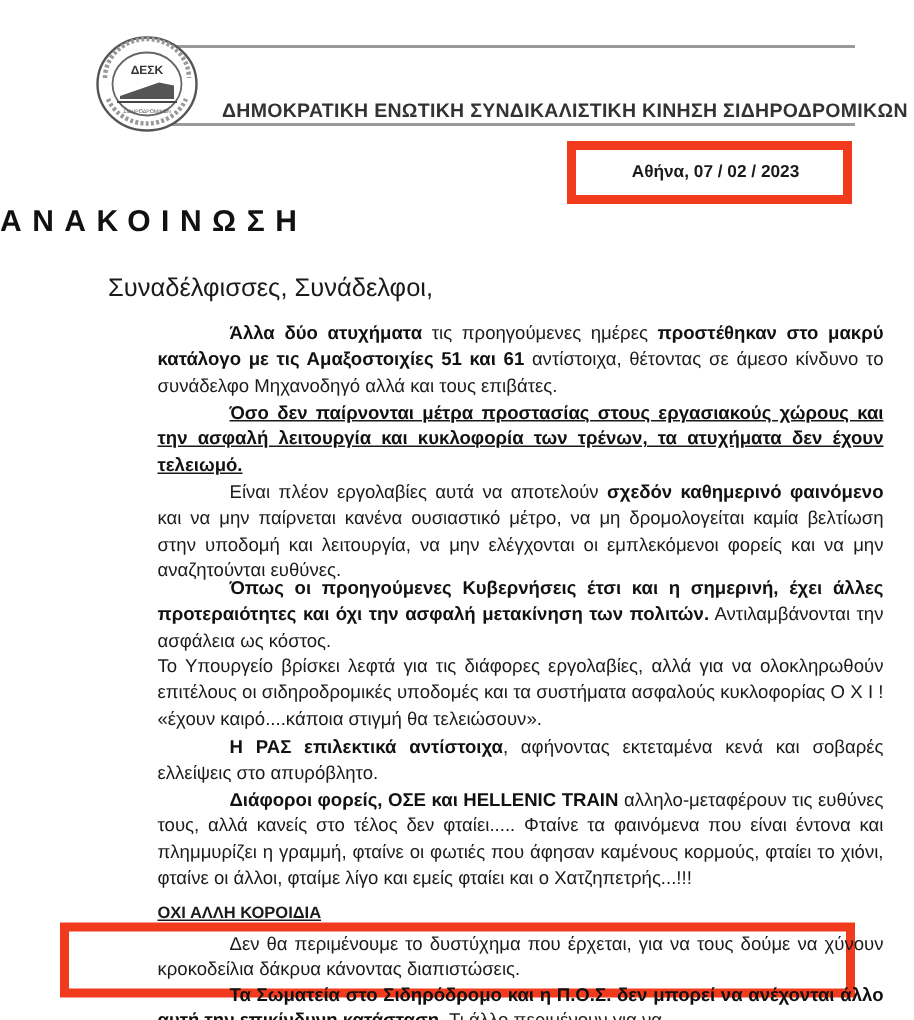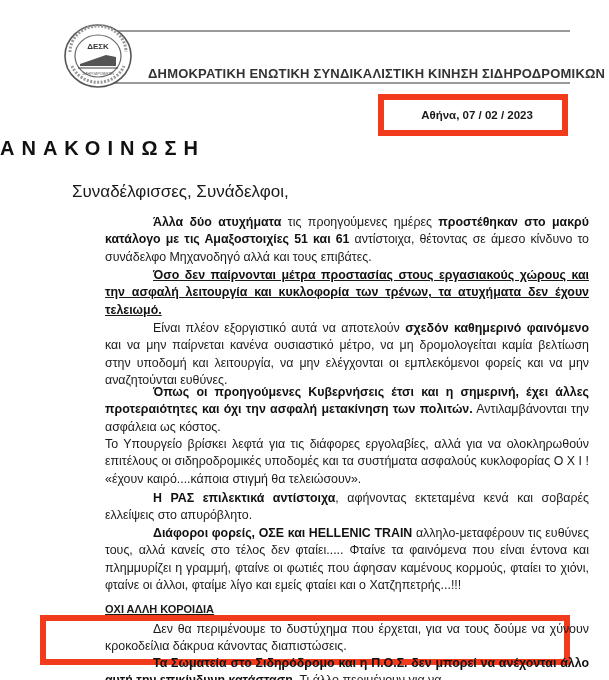--- a/index.html
+++ b/index.html
@@ -69,21 +69,21 @@
 
 <div class="body para indent p1">
   <b>Άλλα δύο ατυχήματα</b><span> τις προηγούμενες ημέρες </span><b>προστέθηκαν στο μακρύ κατάλογο με τις Αμαξοστοιχίες 51 και 61</b><span> αντίστοιχα, θέτοντας σε άμεσο κίνδυνο το συνάδελφο Μηχανοδηγό αλλά και τους επιβάτες.</span>
 </div>
 
 <div class="body para indent p2">
   <b>Όσο δεν παίρνονται μέτρα προστασίας στους εργασιακούς χώρους και την ασφαλή λειτουργία και κυκλοφορία των τρένων, τα ατυχήματα δεν έχουν τελειωμό.</b>
 </div>
 
 <div class="body para indent p3">
-  <span>Είναι πλέον εξοργιστικό αυτά να αποτελούν </span><b>σχεδόν καθημερινό φαινόμενο</b><span> και να μην παίρνεται κανένα ουσιαστικό μέτρο, να μη δρομολογείται καμία βελτίωση στην υποδομή και λειτουργία, να μην ελέγχονται οι εμπλεκόμενοι φορείς και να μην αναζητούνται ευθύνες.</span>
+  <span>Είναι πλέον εργολαβίες αυτά να αποτελούν </span><b>σχεδόν καθημερινό φαινόμενο</b><span> και να μην παίρνεται κανένα ουσιαστικό μέτρο, να μη δρομολογείται καμία βελτίωση στην υποδομή και λειτουργία, να μην ελέγχονται οι εμπλεκόμενοι φορείς και να μην αναζητούνται ευθύνες.</span>
 </div>
 
 <div class="body para indent p4">
   <b>Όπως οι προηγούμενες Κυβερνήσεις έτσι και η σημερινή, έχει άλλες προτεραιότητες και όχι την ασφαλή μετακίνηση των πολιτών.</b><span> Αντιλαμβάνονται την ασφάλεια ως κόστος.</span>
 </div>
 
 <div class="body para p5">
   <span>Το Υπουργείο βρίσκει λεφτά για τις διάφορες εργολαβίες, αλλά για να ολοκληρωθούν επιτέλους οι σιδηροδρομικές υποδομές και τα συστήματα ασφαλούς κυκλοφορίας  Ο Χ Ι !  «έχουν καιρό....κάποια στιγμή θα τελειώσουν».</span>
 </div>
 

